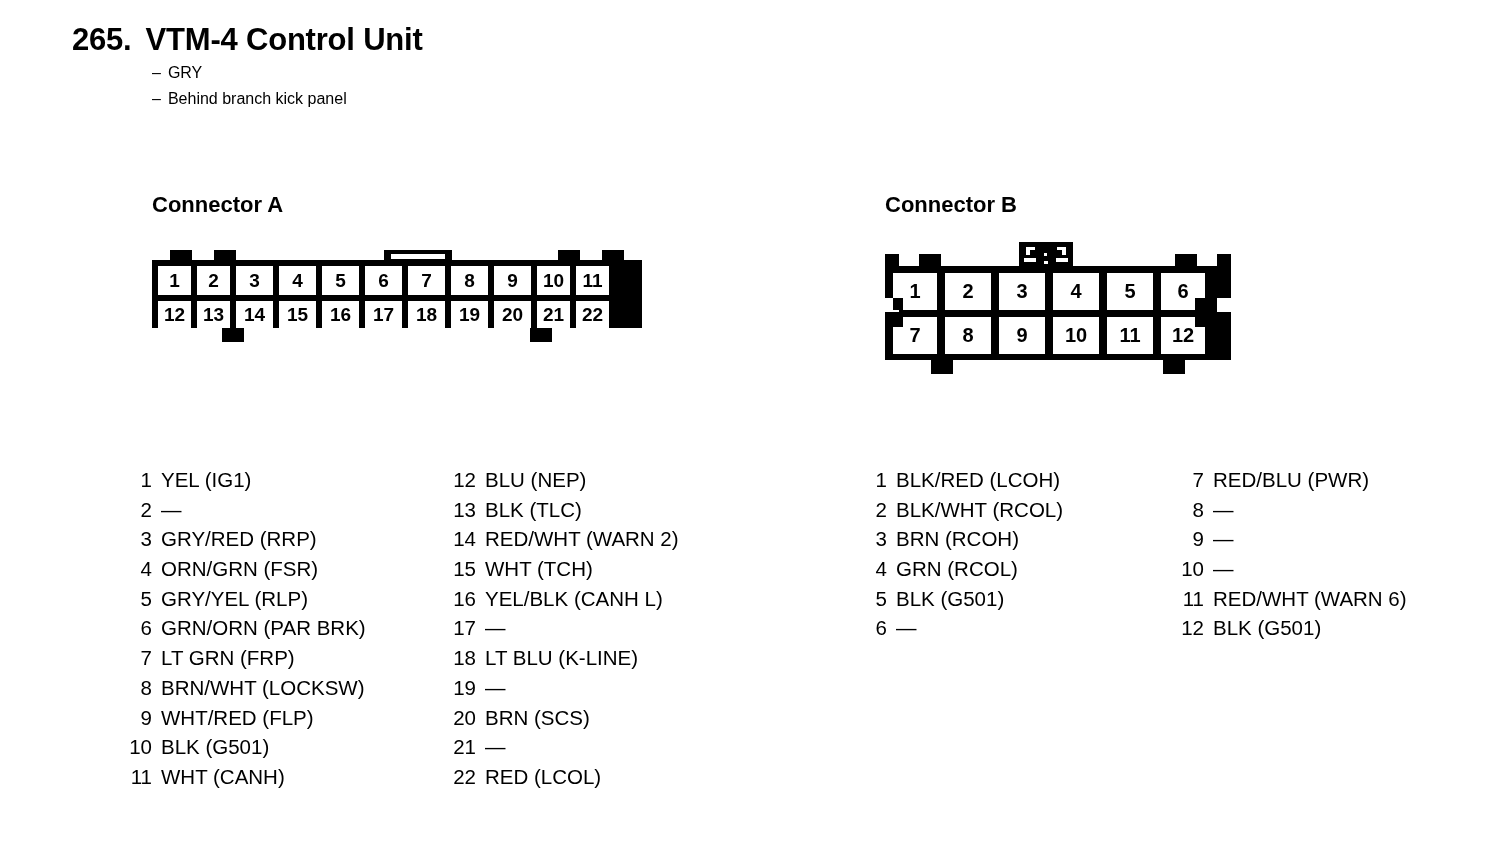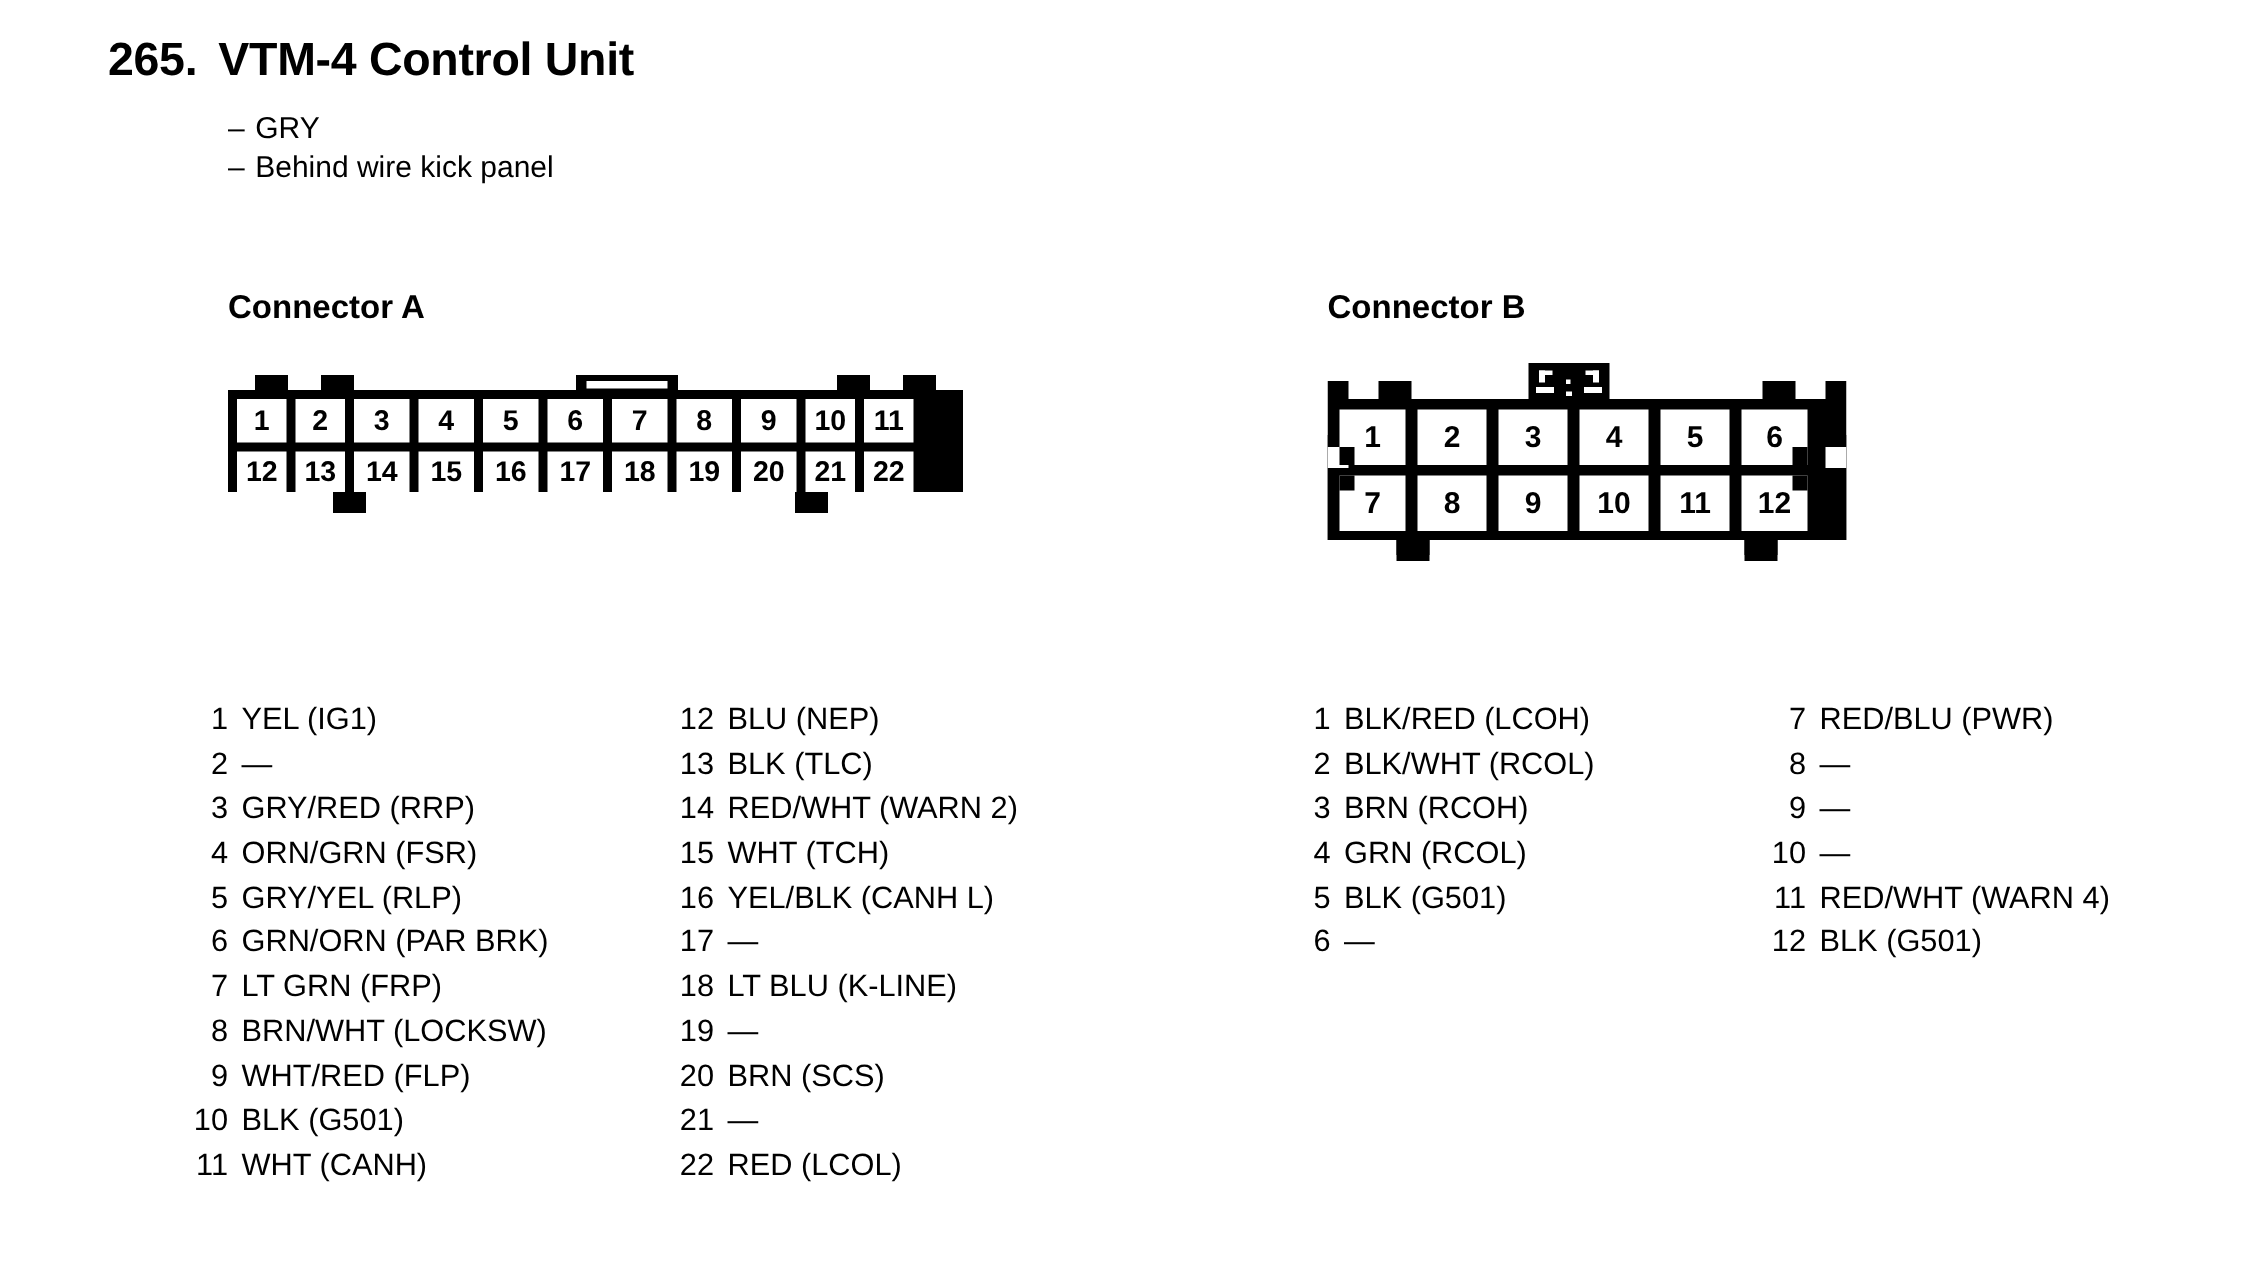--- a/index.html
+++ b/index.html
@@ -24,22 +24,22 @@
     font-size: 31px;
     font-weight: bold;
     letter-spacing: -0.2px;
     white-space: nowrap;
   }
   #page-title .num { margin-right: 14px; }
 
   #subtitle-list {
     position: absolute;
     left: 152px;
-    top: 74px;
-    font-size: 20px;
+    top: 60px;
+    font-size: 16px;
     line-height: 25.5px;
   }
   #subtitle-list .bullet-row { white-space: nowrap; }
   #subtitle-list .dash { margin-right: 7px; }
 
   
   .connector-block { position: absolute; }
   #connector-a-block { left: 152px; top: 192px; }
   #connector-b-block { left: 885px; top: 192px; }
 
@@ -86,21 +86,21 @@
 
 <div id="page-title">
   <span class="num">265.</span><span>VTM-4 Control Unit</span>
 </div>
 
 <div id="subtitle-list">
   <div class="bullet-row">
     <span class="dash">–</span><span>GRY</span>
   </div>
   <div class="bullet-row">
-    <span class="dash">–</span><span>Behind wire kick panel</span>
+    <span class="dash">–</span><span>Behind branch kick panel</span>
   </div>
 </div>
 
 <div class="connector-block" id="connector-a-block">
   <div class="connector-heading">Connector A</div>
 
   <div class="diagram-wrap">
     <svg width="496" height="100" viewBox="0 0 496 100">
 
       <path fill="#000000" fill-rule="evenodd" d="M 0,10
@@ -370,19 +370,19 @@
     <div class="pin-row">
       <span class="pin-num">9</span>
       <span class="pin-desc">—</span>
     </div>
     <div class="pin-row">
       <span class="pin-num">10</span>
       <span class="pin-desc">—</span>
     </div>
     <div class="pin-row">
       <span class="pin-num">11</span>
-      <span class="pin-desc">RED/WHT (WARN 4)</span>
+      <span class="pin-desc">RED/WHT (WARN 6)</span>
     </div>
     <div class="pin-row">
       <span class="pin-num">12</span>
       <span class="pin-desc">BLK (G501)</span>
     </div>
   </div>
 
 </body></html>

